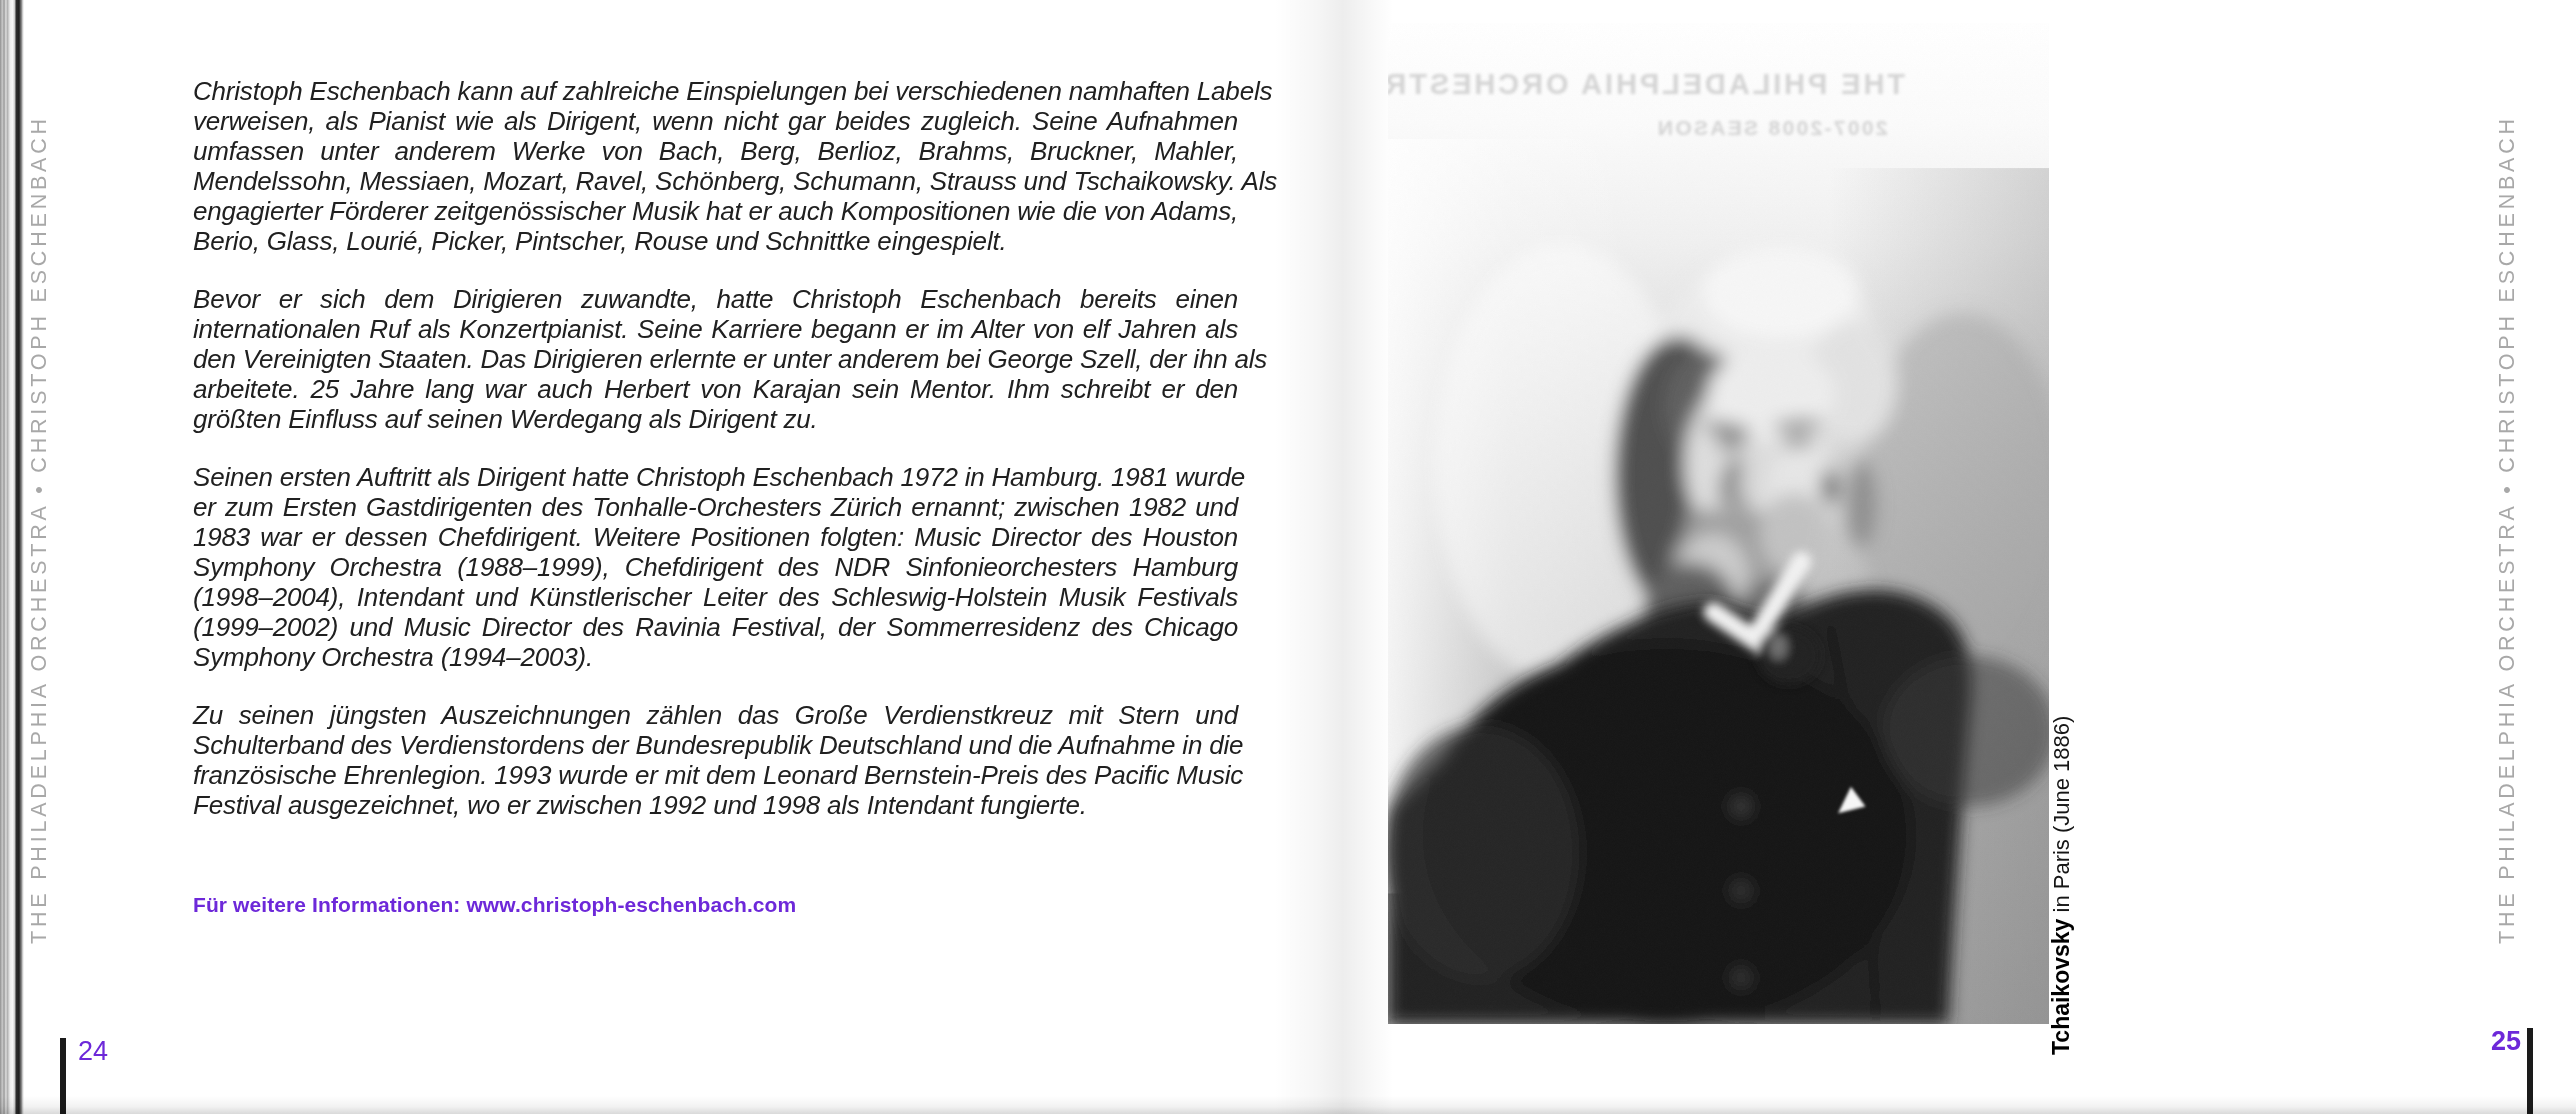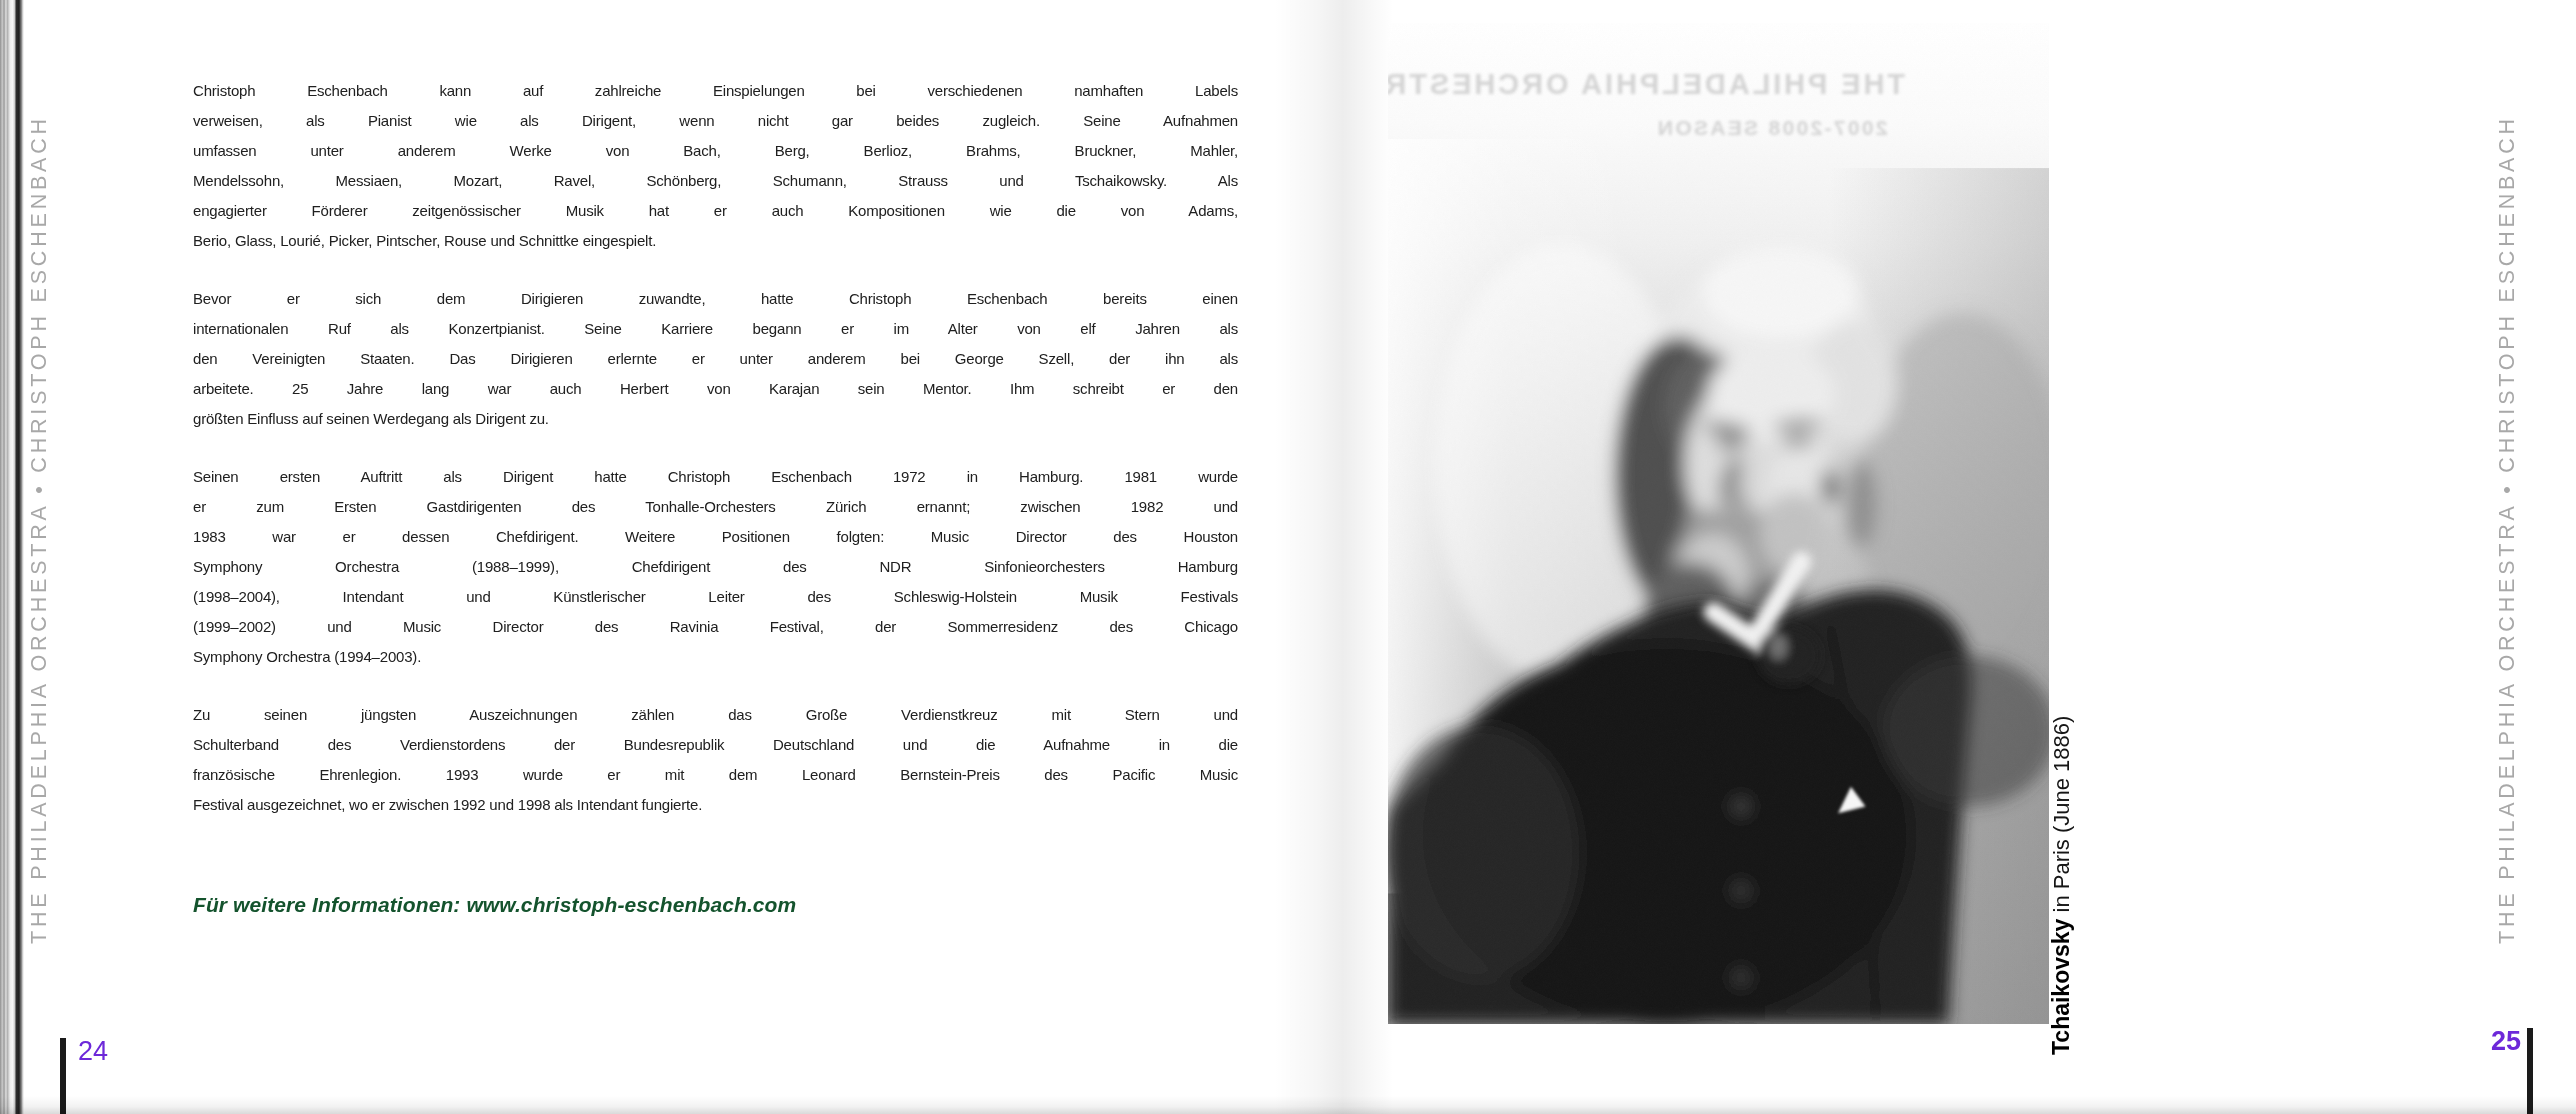--- a/index.html
+++ b/index.html
@@ -45,29 +45,30 @@
     font-size: 21.5px; letter-spacing: 3.8px;
     color: #a4a4a4; opacity: 0.95;
   }
   .vlabel.left  { left: 52px;  top: 938px; }
   .vlabel.right { left: 2520px; top: 938px; }
 
   
   .body-text {
     position: absolute; left: 193px; top: 76px; width: 1045px;
     color: #202020;
-    font-size: 15px; line-height: 30px; letter-spacing: -0.2px;
+    font-size: 26px; line-height: 30px; letter-spacing: -0.2px;
     font-weight: 400;
+    font-style: italic;
   }
   .para { margin: 0 0 28px 0; }
   .line { text-align: justify; text-align-last: justify; height: 30px; overflow: visible; white-space: nowrap; }
   .line.last { text-align-last: left; }
   .info-line {
     position: absolute; left: 193px; top: 893px;
-    font-size: 21px; font-weight: 700; color: #14532d; letter-spacing: 0.1px; font-style: italic;
+    font-size: 21px; font-weight: 700; color: #6d28d9; letter-spacing: 0.1px;
   }
 
   
   .pagenum { position: absolute; font-size: 27px; color: #6d28d9; }
   .pagenum.left  { left: 78px;  top: 1036px; }
   .pagenum.right { left: 2491px; top: 1026px; font-weight: bold; }
   .pagebar { position: absolute; width: 6.4px; background: #1a1a1a; }
   .pagebar.left  { left: 60px;  top: 1038px; height: 77px; }
   .pagebar.right { left: 2527px; top: 1028px; height: 87px; }
 

